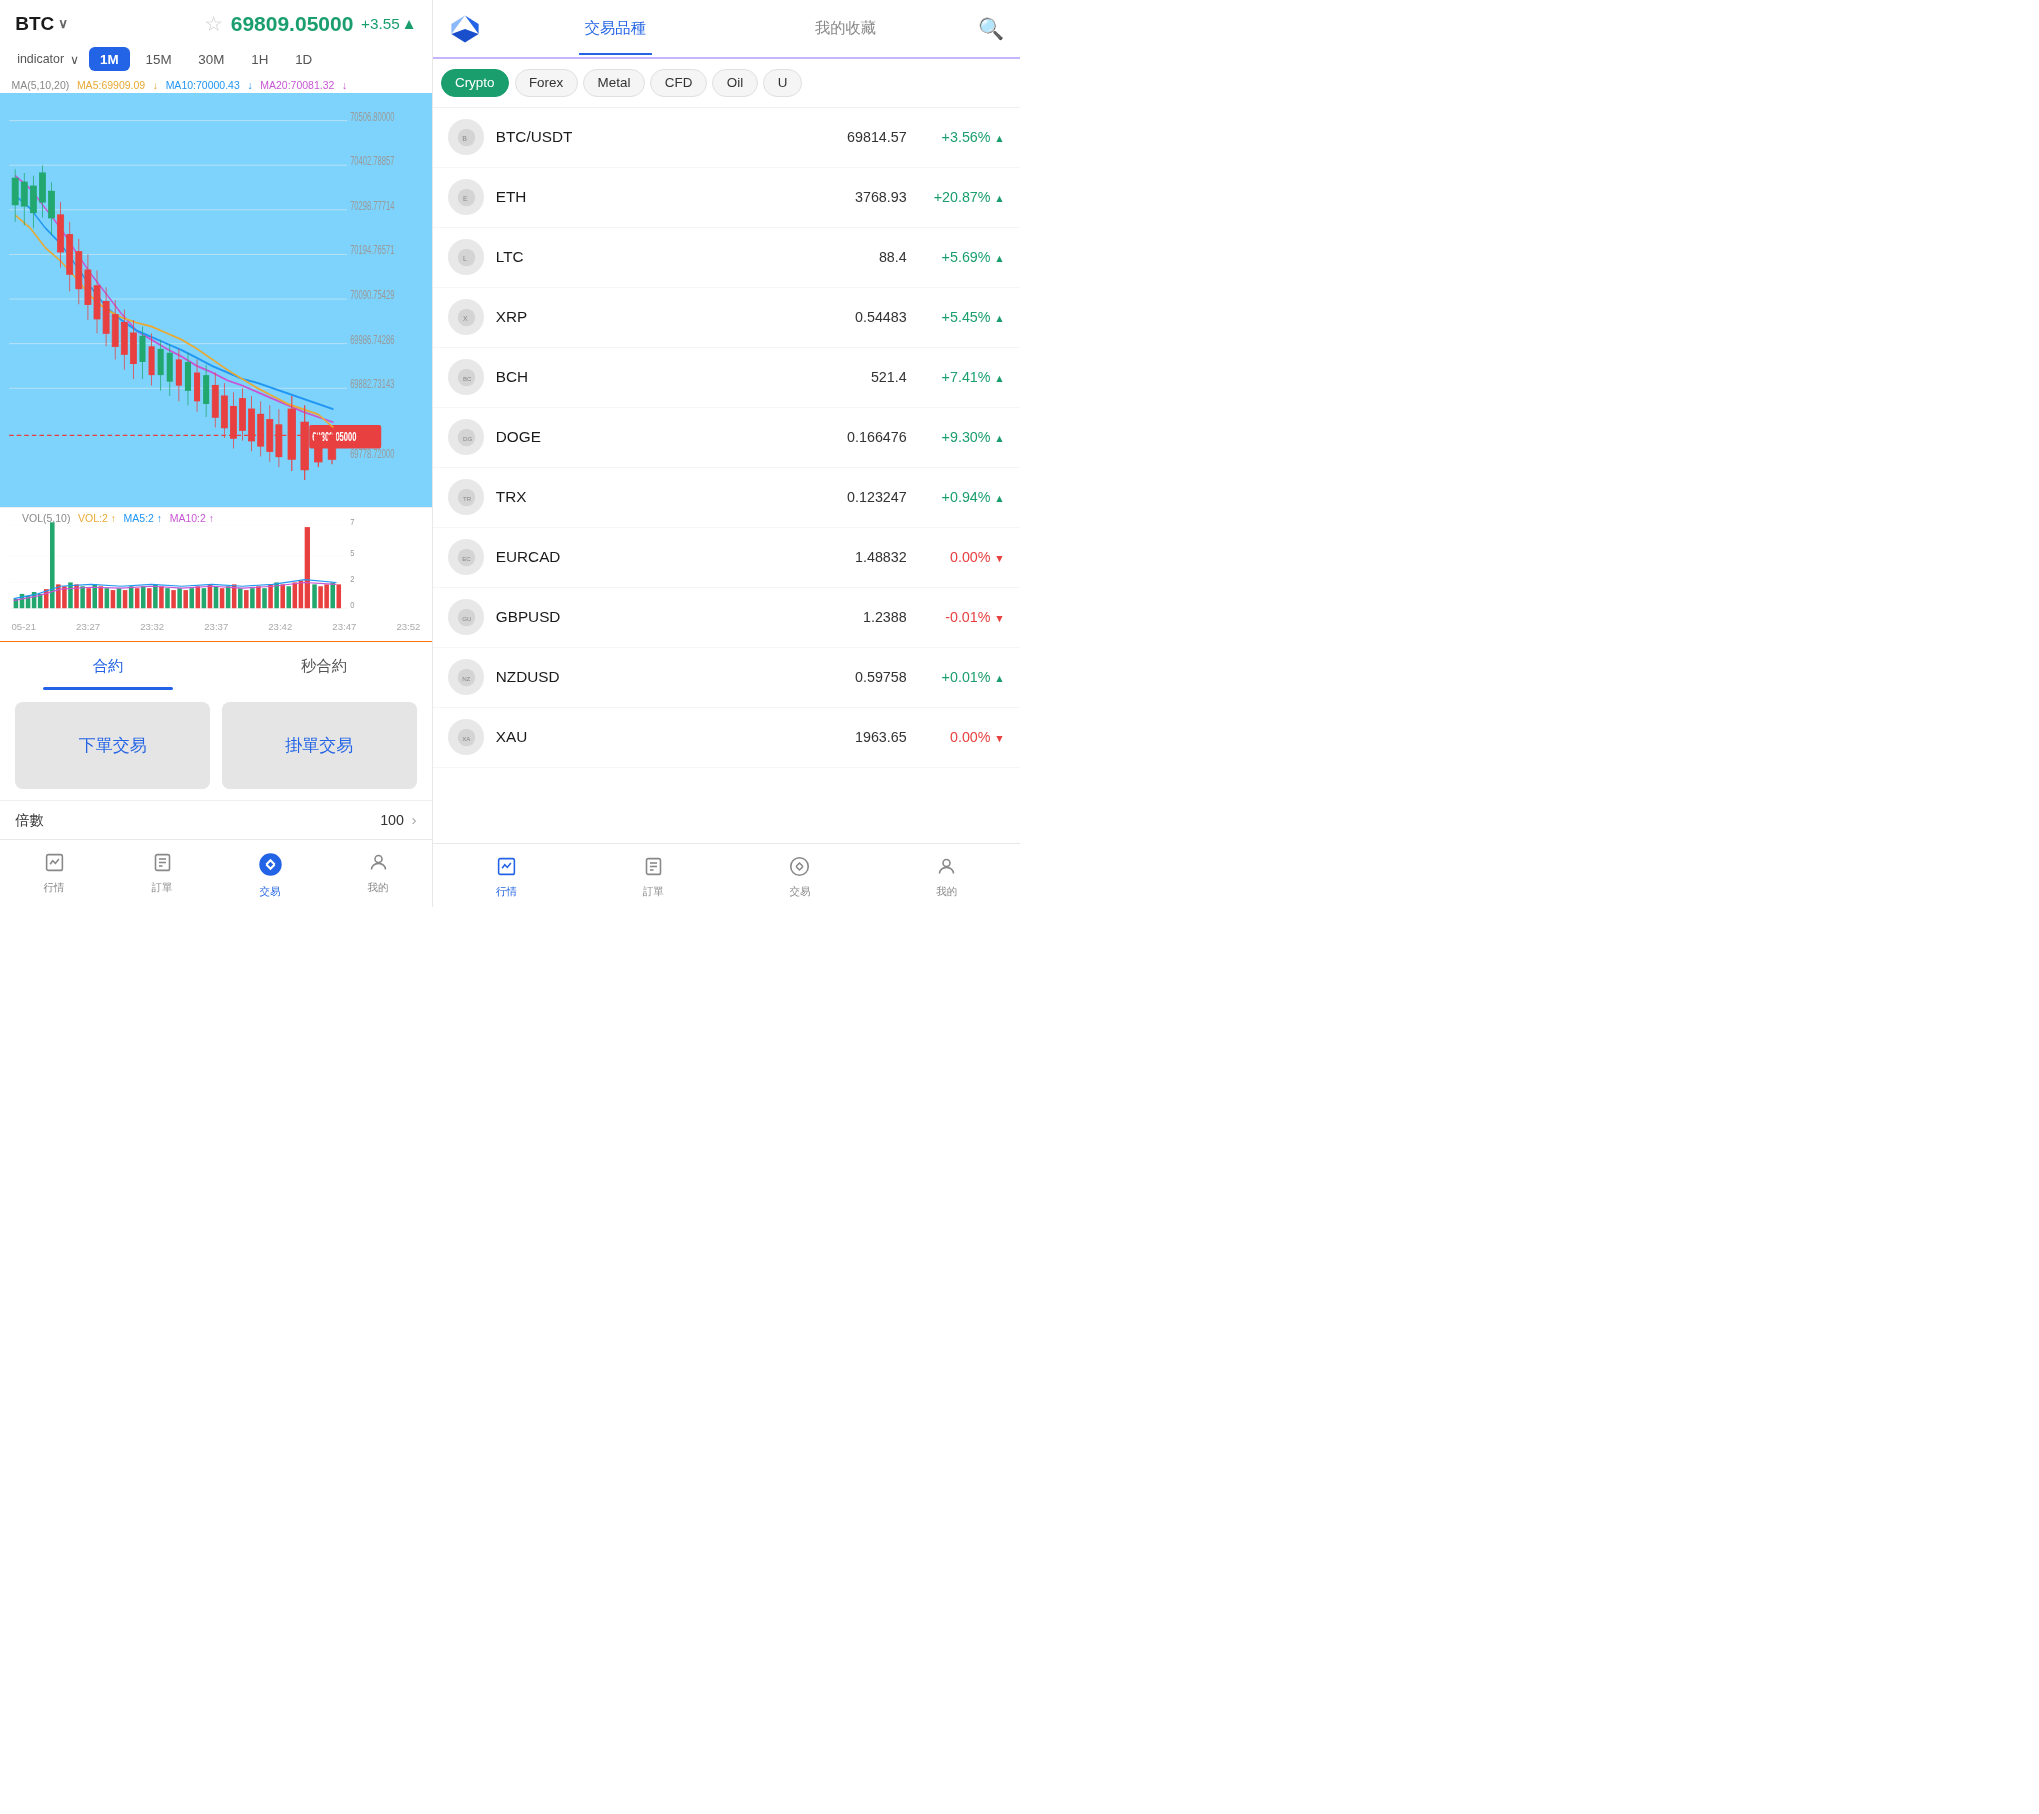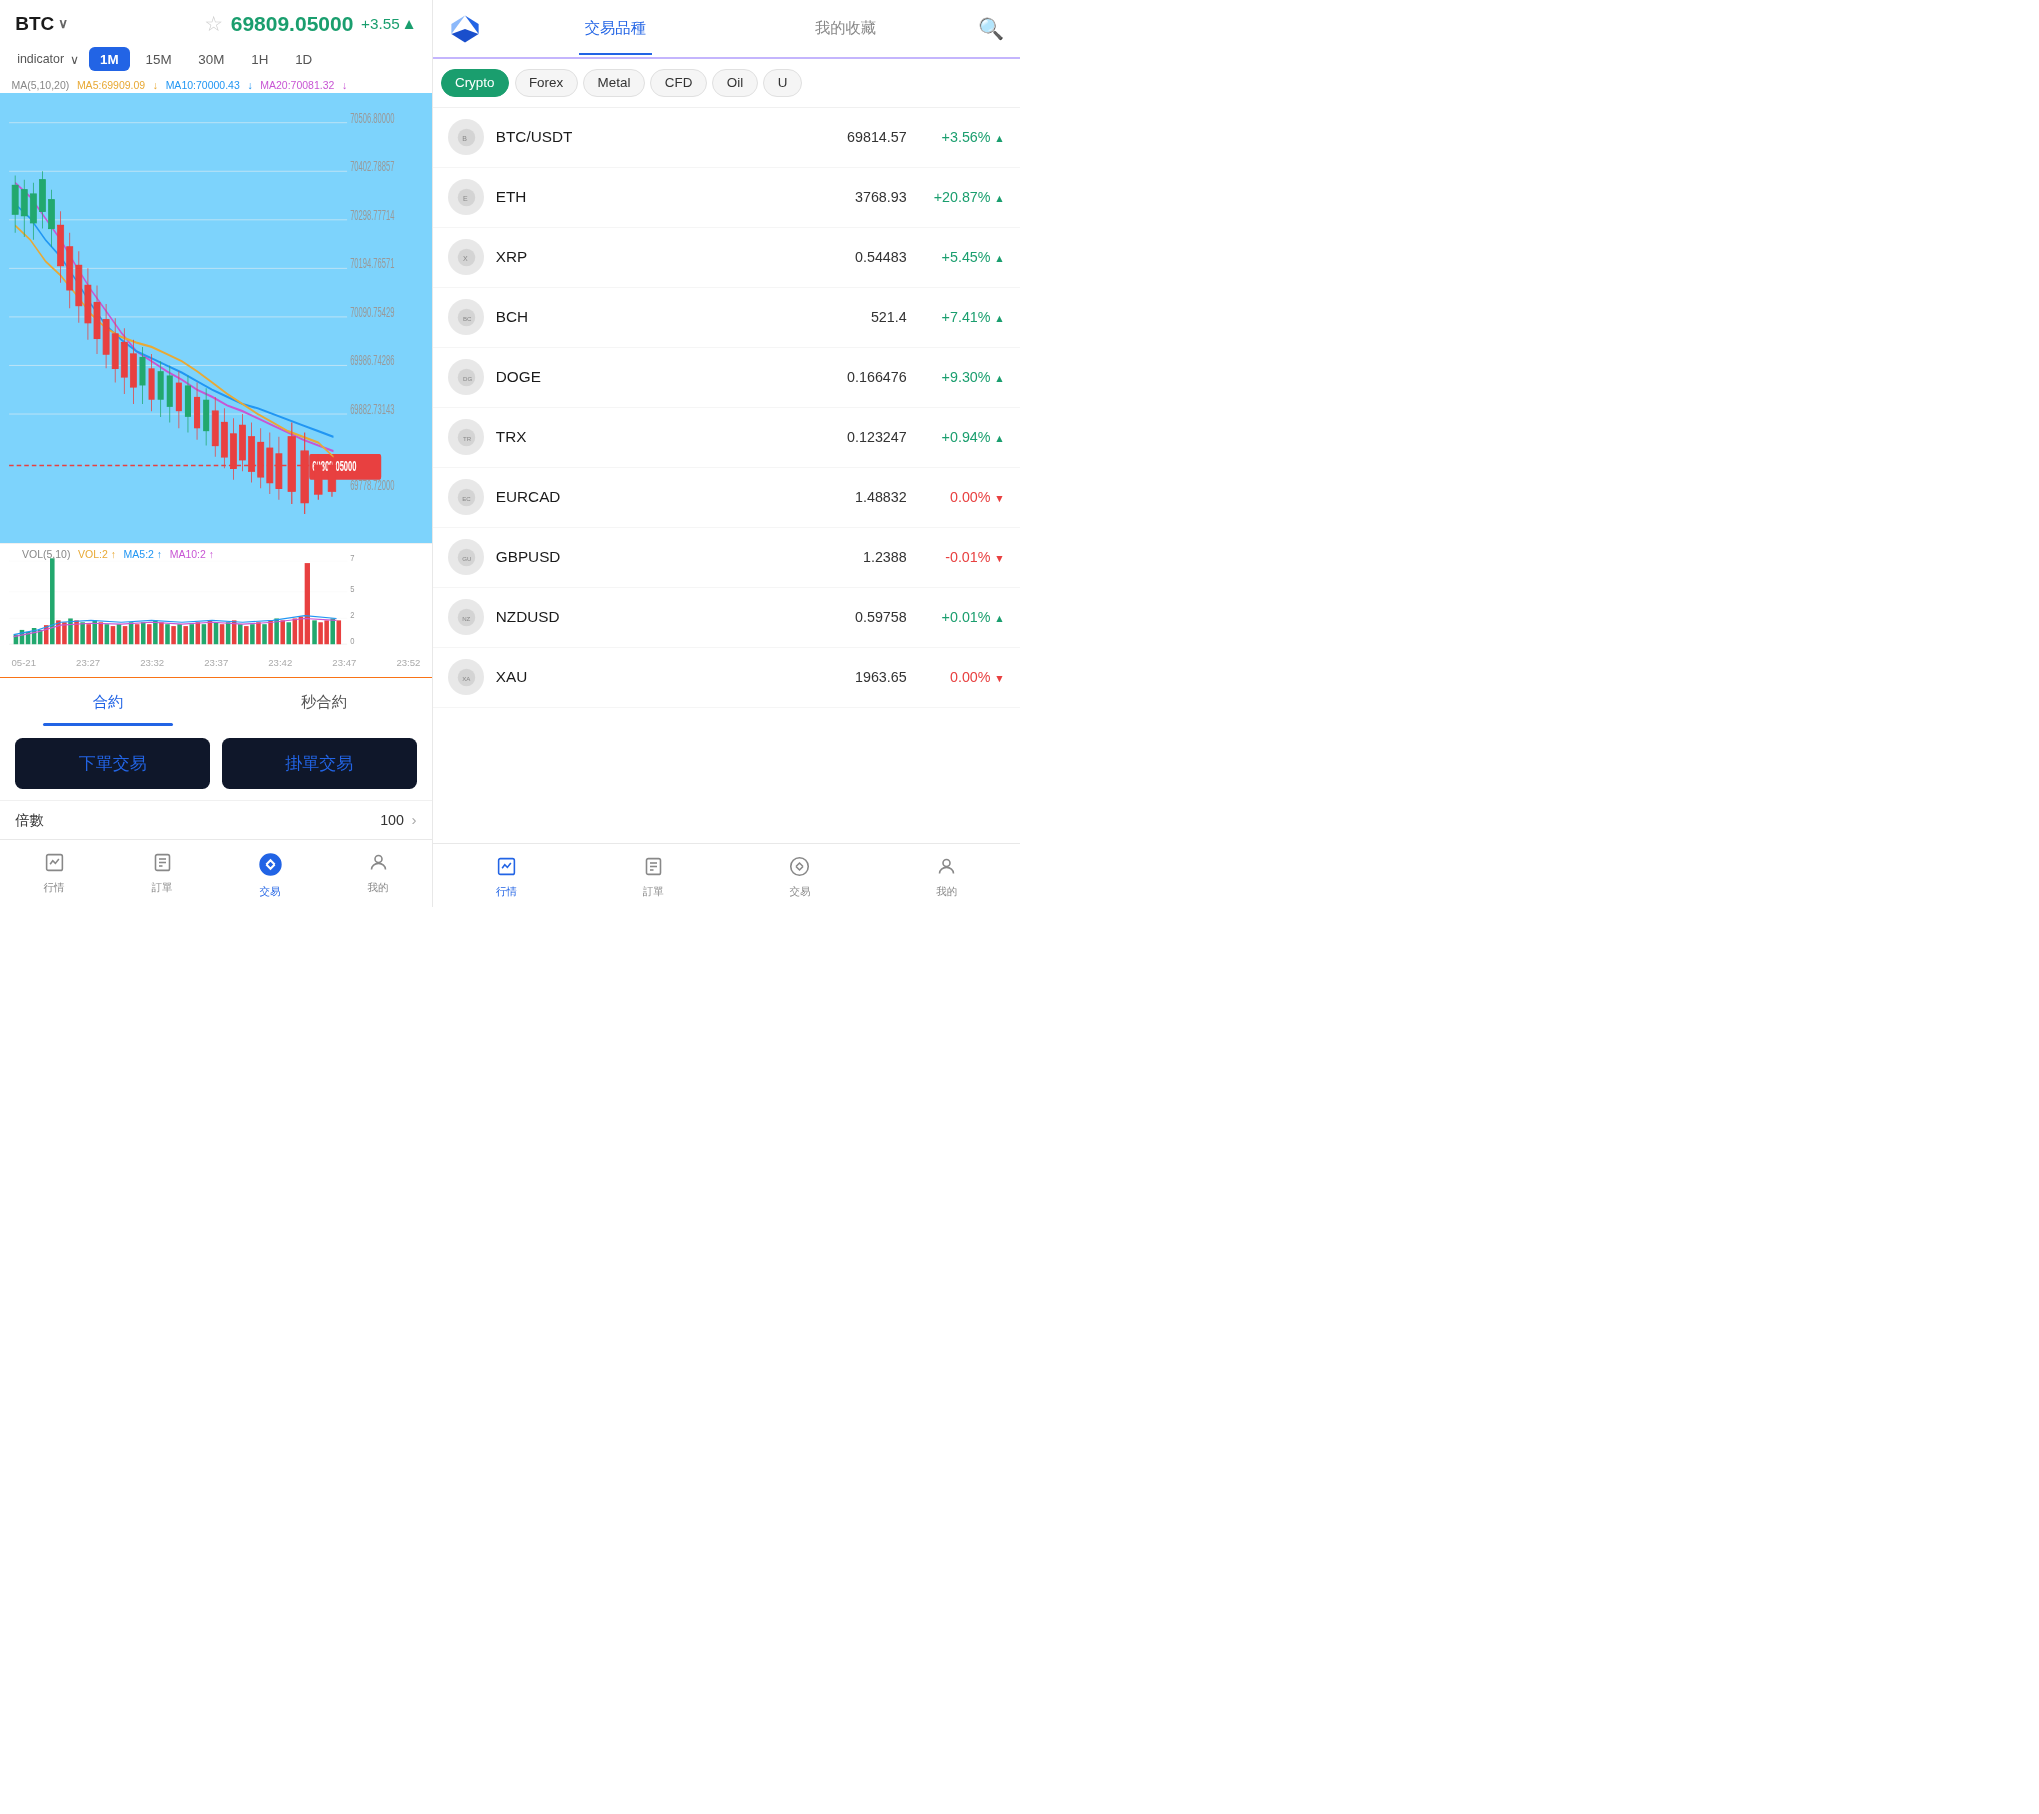--- a/index.html
+++ b/index.html
@@ -190,26 +190,26 @@
     }
 
     .order-buttons {
       display: flex;
       padding: 11.5px 15.3px;
       gap: 11.5px;
     }
 
     .order-btn {
       flex: 1;
-      padding: 14px;
+      padding: 32px;
       font-size: 17px;
       border-radius: 7.6px;
       border: none;
       cursor: pointer;
-      background: #0f172a;
+      background: #e5e5e5;
       color: #2264e5;
       font-weight: 500;
     }
 
     .multiplier-row {
       display: flex;
       align-items: center;
       padding: 9.6px 15.3px;
       border-top: 1px solid #f0f0f0;
     }
@@ -807,20 +807,34 @@
           </svg>
       </div>
       <span class="coin-name">ETH</span>
       <span class="coin-price">3768.93</span>
       <span class="coin-change change-up">
         <span>+20.87%</span>
         <span class="arrow-up"></span>
       </span>
     </div>
 
+    <div class="coin-row">
+      <div class="coin-avatar">
+        <svg viewBox="0 0 24 24">
+            <circle cx="12" cy="12" r="10" fill="#d4d4d4"></circle>
+            <text x="8" y="16" font-size="8" fill="#888">L</text>
+          </svg>
+      </div>
+      <span class="coin-name">LTC</span>
+      <span class="coin-price">88.4</span>
+      <span class="coin-change change-up">
+        <span>+5.69%</span>
+        <span class="arrow-up"></span>
+      </span>
+    </div>
 
     <div class="coin-row">
       <div class="coin-avatar">
         <svg viewBox="0 0 24 24">
             <circle cx="12" cy="12" r="10" fill="#d4d4d4"></circle>
             <text x="8" y="16" font-size="8" fill="#888">X</text>
           </svg>
       </div>
       <span class="coin-name">XRP</span>
       <span class="coin-price">0.54483</span>

